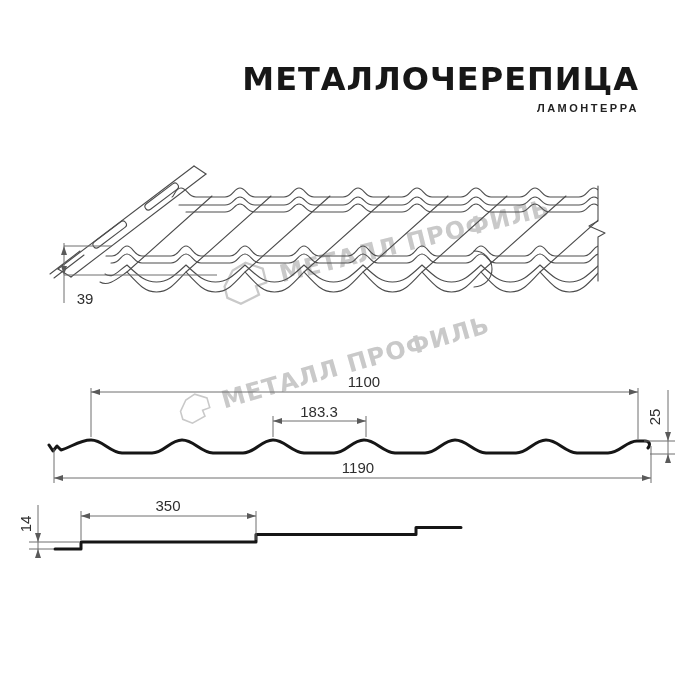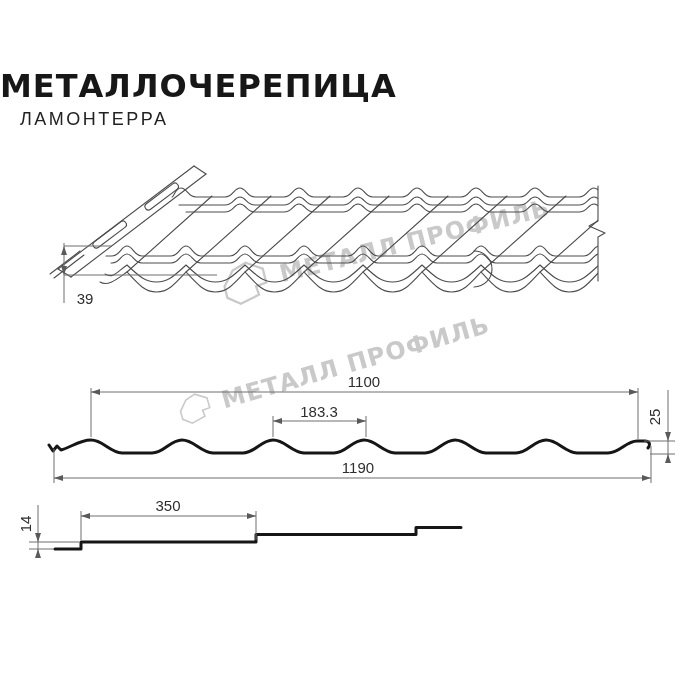--- a/index.html
+++ b/index.html
@@ -1,21 +1,21 @@
 <!DOCTYPE html>
 <html><head>
 <meta charset="utf-8">
 <style>
   html,body{margin:0;padding:0;}
   body{width:700px;height:700px;background:#ffffff;overflow:hidden;position:relative;
        font-family:"Liberation Sans",sans-serif;}
-  .header{position:absolute;left:0;top:11px;width:639px;text-align:left;z-index:3;}
+  .header{position:absolute;left:0;top:4px;width:639px;text-align:right;z-index:3;}
   .title{margin-top:56px;font-family:"DejaVu Sans","Liberation Sans",sans-serif;
          font-weight:800;font-size:32px;letter-spacing:1px;color:#171717;}
-  .subtitle{margin-top:4px;font-size:18px;font-weight:400;letter-spacing:2.5px;color:#222;margin-left:20px;}
+  .subtitle{margin-top:4px;font-size:11px;font-weight:700;letter-spacing:2.5px;color:#222;margin-left:20px;}
   .watermark{position:absolute;display:flex;align-items:center;gap:10px;z-index:1;
              color:#c9c9c9;white-space:nowrap;}
   .wm-text{font-family:"DejaVu Sans","Liberation Sans",sans-serif;font-weight:700;
            font-size:24px;letter-spacing:1px;}
   .wm1{left:218px;top:268px;transform:rotate(-14deg);transform-origin:0 50%;}
   .wm2{left:176px;top:398px;transform:rotate(-16deg);transform-origin:0 50%;}
   .wm-logo{stroke:#c9c9c9;fill:none;stroke-width:2.5;}
   svg.drawing{position:absolute;left:0;top:0;z-index:2;}
   .thick{fill:none;stroke:#161616;stroke-width:3;stroke-linecap:round;stroke-linejoin:round;}
   .thin{fill:none;stroke:#4c4c4c;stroke-width:1.1;stroke-linecap:round;stroke-linejoin:round;}

